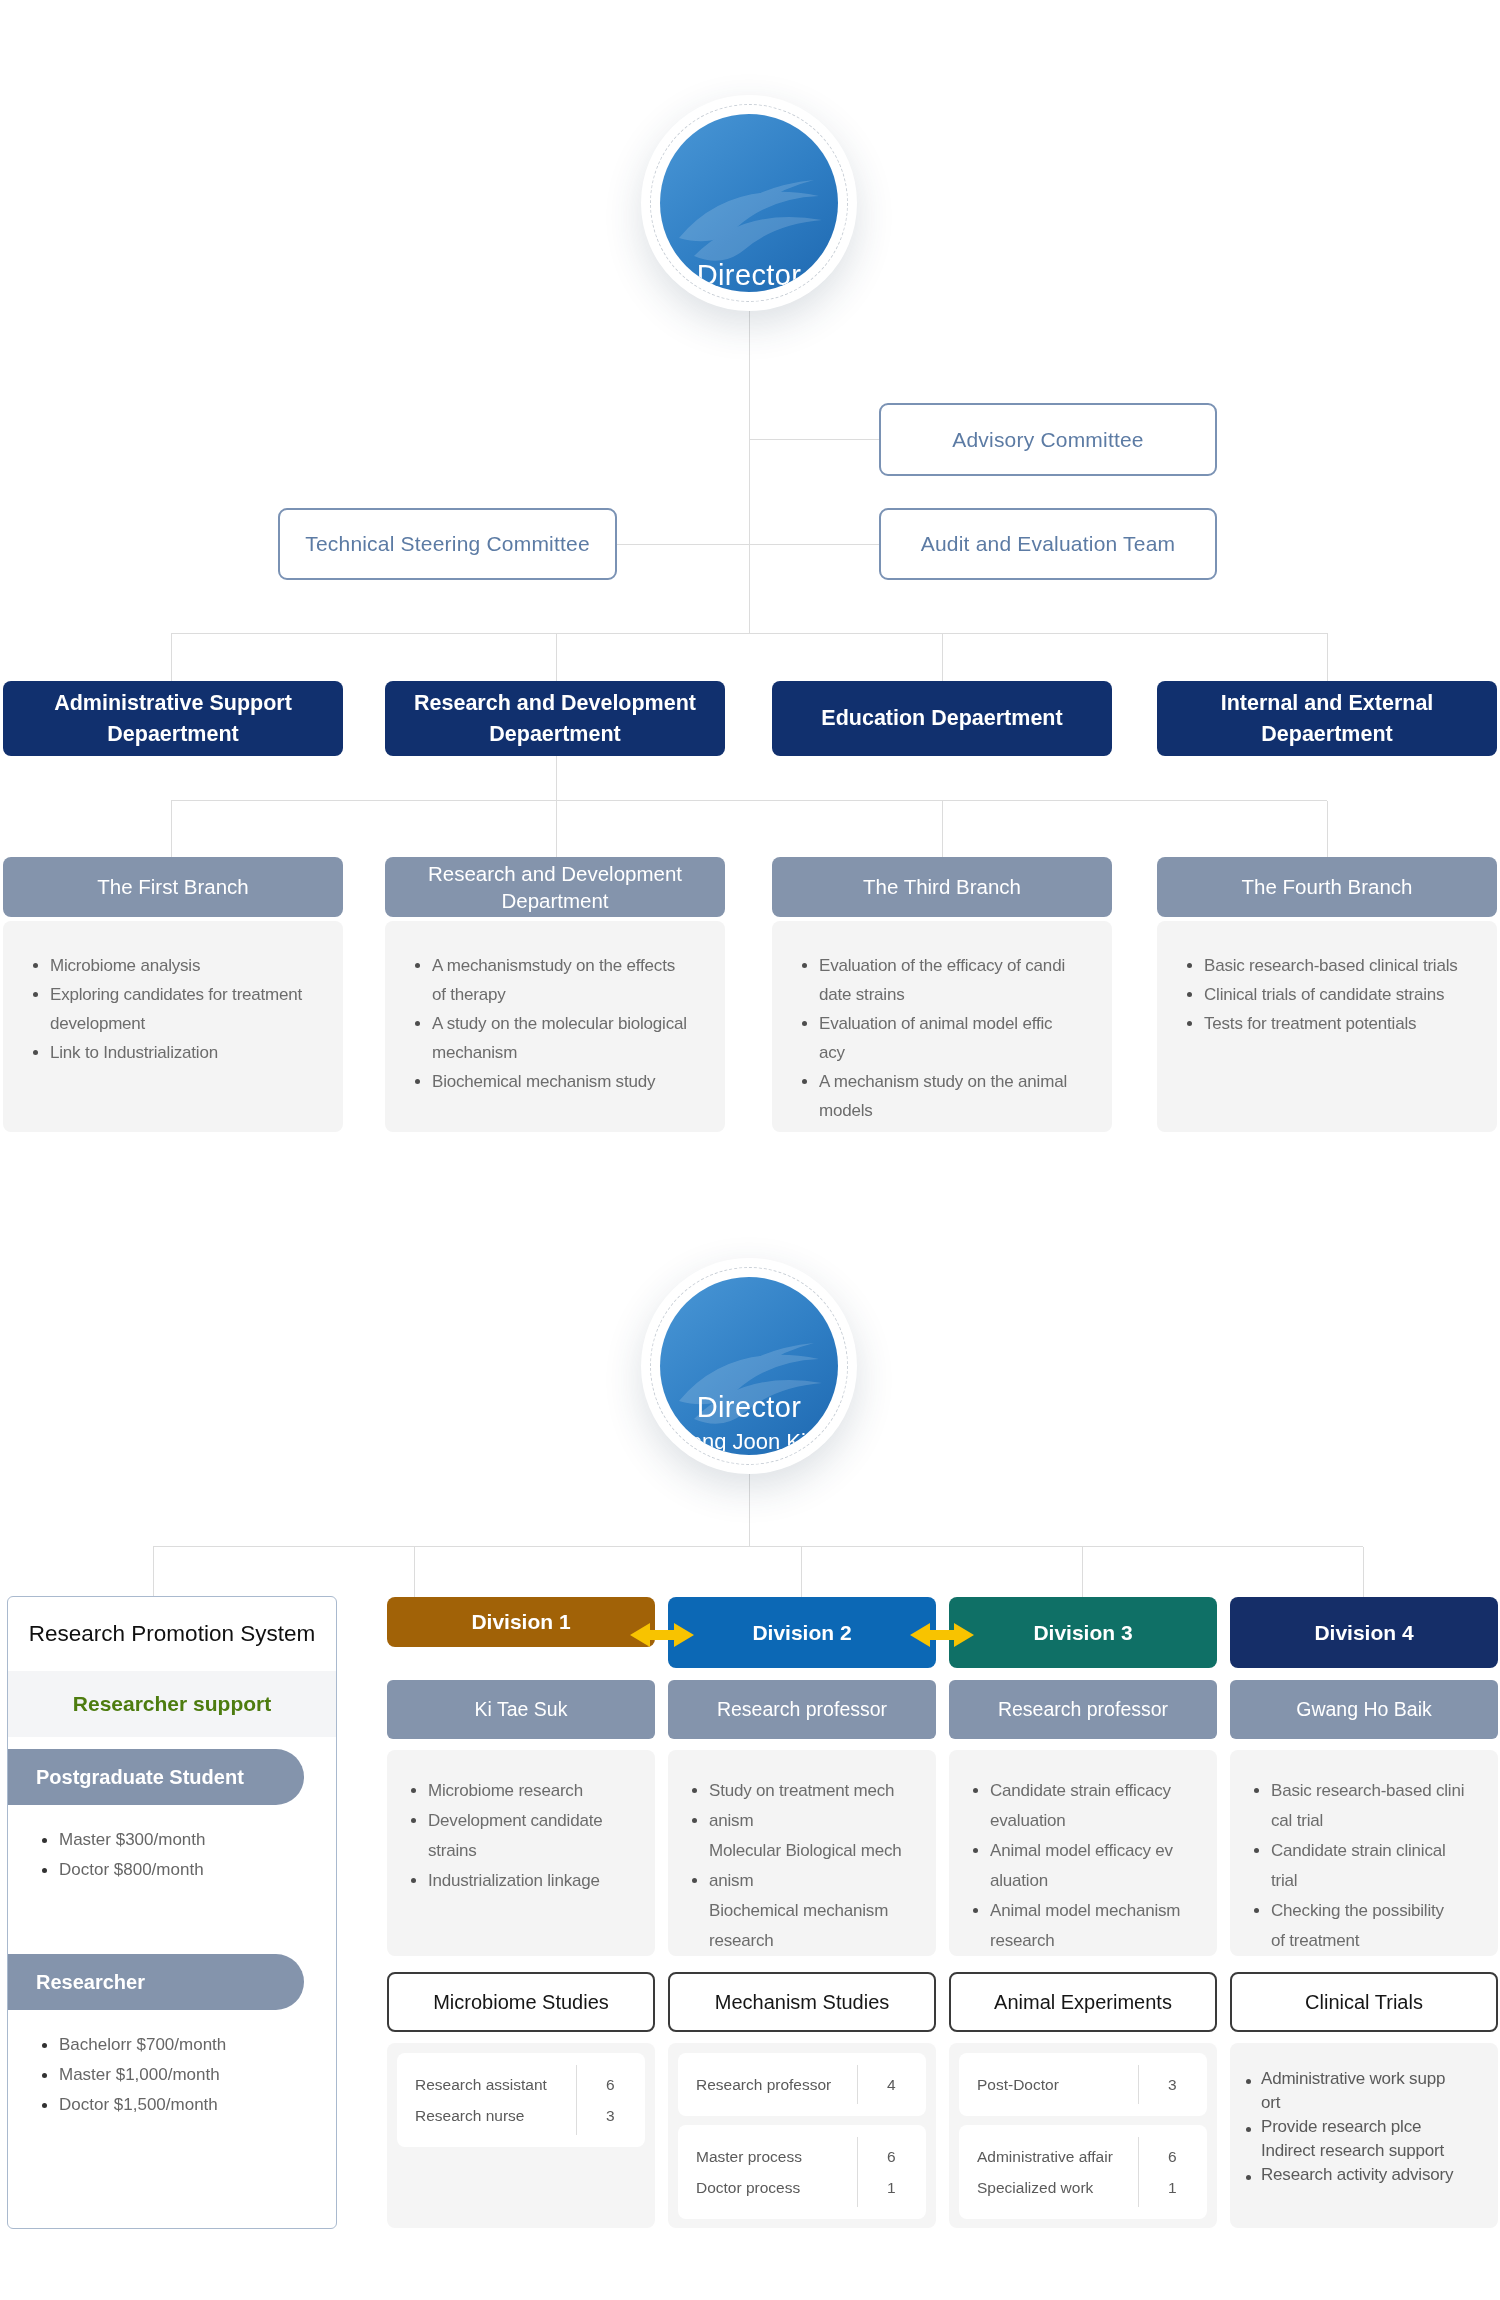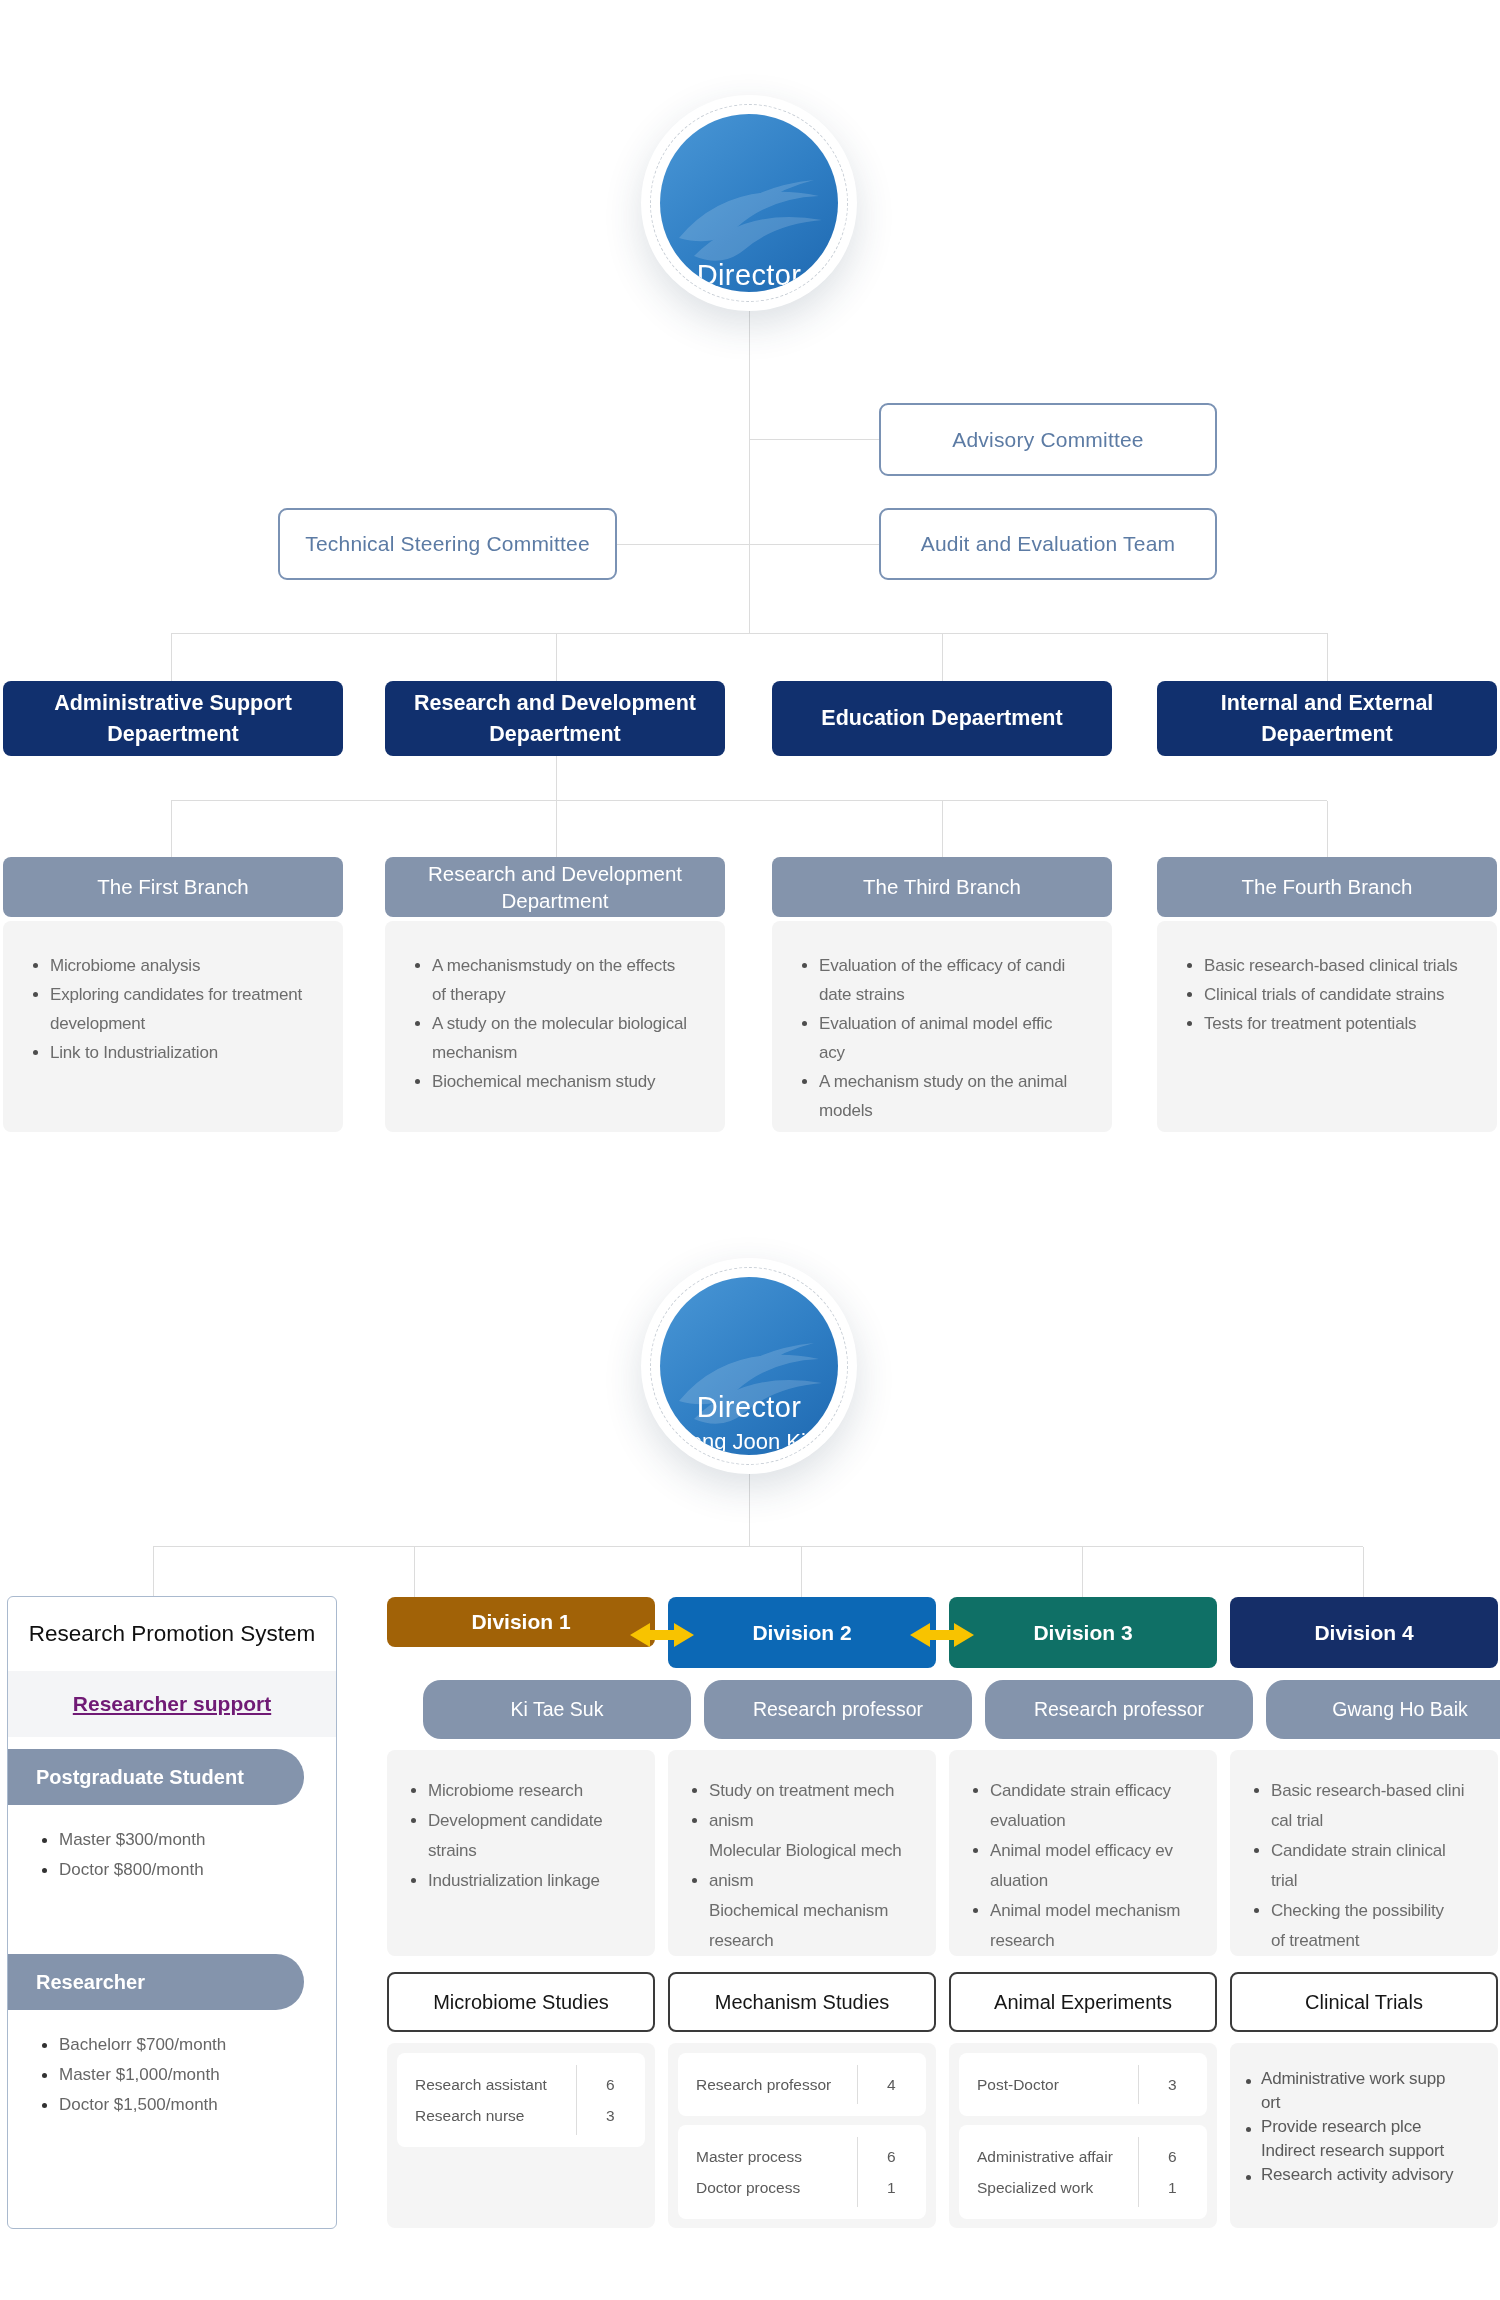--- a/index.html
+++ b/index.html
@@ -19,41 +19,41 @@
   .panel{position:absolute;background:#F4F4F4;border-radius:8px;box-sizing:border-box;}
   .branch-body{padding:30px 10px 18px 30px;font-size:17px;line-height:29px;color:#6C6C6C;
        letter-spacing:-.2px;}
   .div-body{padding:26px 8px 16px 24px;font-size:17px;line-height:30px;color:#6C6C6C;
        letter-spacing:-.2px;}
   .li{display:flex;}
   .dot{flex:0 0 5px;width:5px;height:5px;border-radius:50%;background:#4d4d4d;
        margin:12px 12px 0 0;}
   .t{white-space:pre-line;}
   .divhead{border-radius:8px;color:#fff;font-weight:bold;font-size:21px;}
-  .namebox{border-radius:18px;background:#8494AC;color:#fff;font-size:19.5px;margin-left:36px;}
+  .namebox{border-radius:6px;background:#8494AC;color:#fff;font-size:19.5px;}
   .study{border:2px solid #3A3A3A;border-radius:8px;background:#fff;color:#161616;
        font-size:20px;font-weight:500;}
   .staff{position:absolute;background:#F5F5F5;border-radius:8px;padding:10px;
        box-sizing:border-box;}
   .scard{position:relative;background:#fff;border-radius:8px;padding:16px 0;margin-bottom:9px;}
   .scard::after{content:"";position:absolute;left:72%;top:12px;bottom:12px;width:1px;
        background:#ddd;}
   .srow{display:flex;align-items:center;height:31px;font-size:15.5px;color:#5A5A5A;}
   .slabel{flex:1;padding-left:18px;text-align:left;}
   .sval{width:28%;text-align:center;}
   .tasks{padding:24px 6px 10px 16px;font-size:17px;line-height:24px;color:#5A5A5A;
        letter-spacing:-.2px;}
   .tasks .dot{margin-right:10px;}
   .promo{position:absolute;left:7px;top:1596px;width:330px;height:633px;
        border:1px solid #A9B9CE;border-radius:6px;background:#fff;box-sizing:border-box;
        overflow:hidden;}
   .promo-title{height:74px;display:flex;align-items:center;justify-content:center;
        font-size:22.5px;color:#101010;font-weight:500;}
   .promo-sub{height:66px;display:flex;align-items:center;justify-content:center;
-       background:#F4F5F7;color:#701a75;font-weight:bold;font-size:21px;text-decoration:underline;}
+       background:#F4F5F7;color:#4d7c0f;font-weight:bold;font-size:21px;}
   .pill{margin-top:12px;width:296px;height:56px;border-radius:0 28px 28px 0;
        background:#8494AC;color:#fff;font-weight:bold;font-size:20px;display:flex;
        align-items:center;padding-left:28px;box-sizing:border-box;}
   .pill2{margin-top:69px;}
   .promo-list{padding:20px 8px 0 34px;font-size:17px;line-height:30px;color:#666;}
   .promo-list .dot{margin-top:13px;background:#333;}
   .circle{position:absolute;width:216px;height:216px;border-radius:50%;background:#fff;
        box-shadow:0 14px 38px rgba(40,60,90,.16);}
   .ring{position:absolute;inset:9px;border:1px dashed #C9CFD6;border-radius:50%;}
   .core{position:absolute;inset:19px;border-radius:50%;

